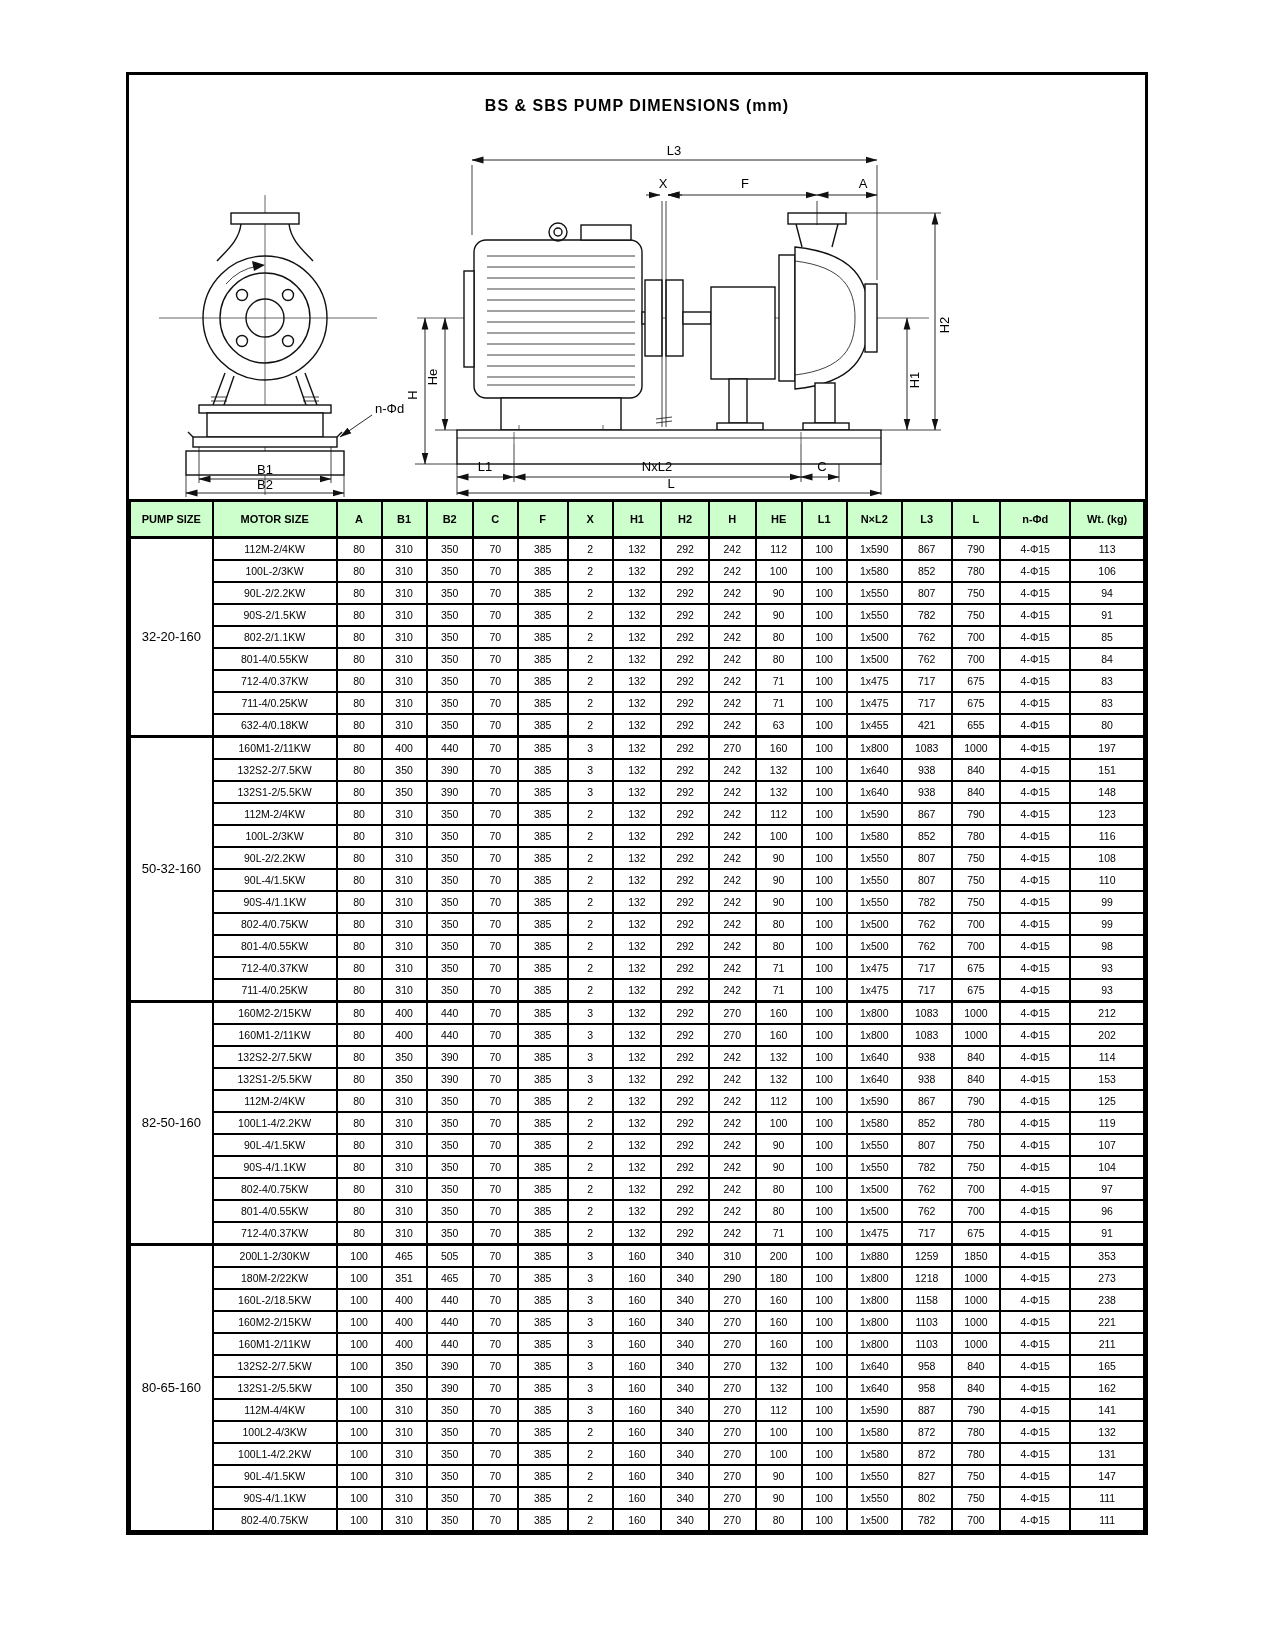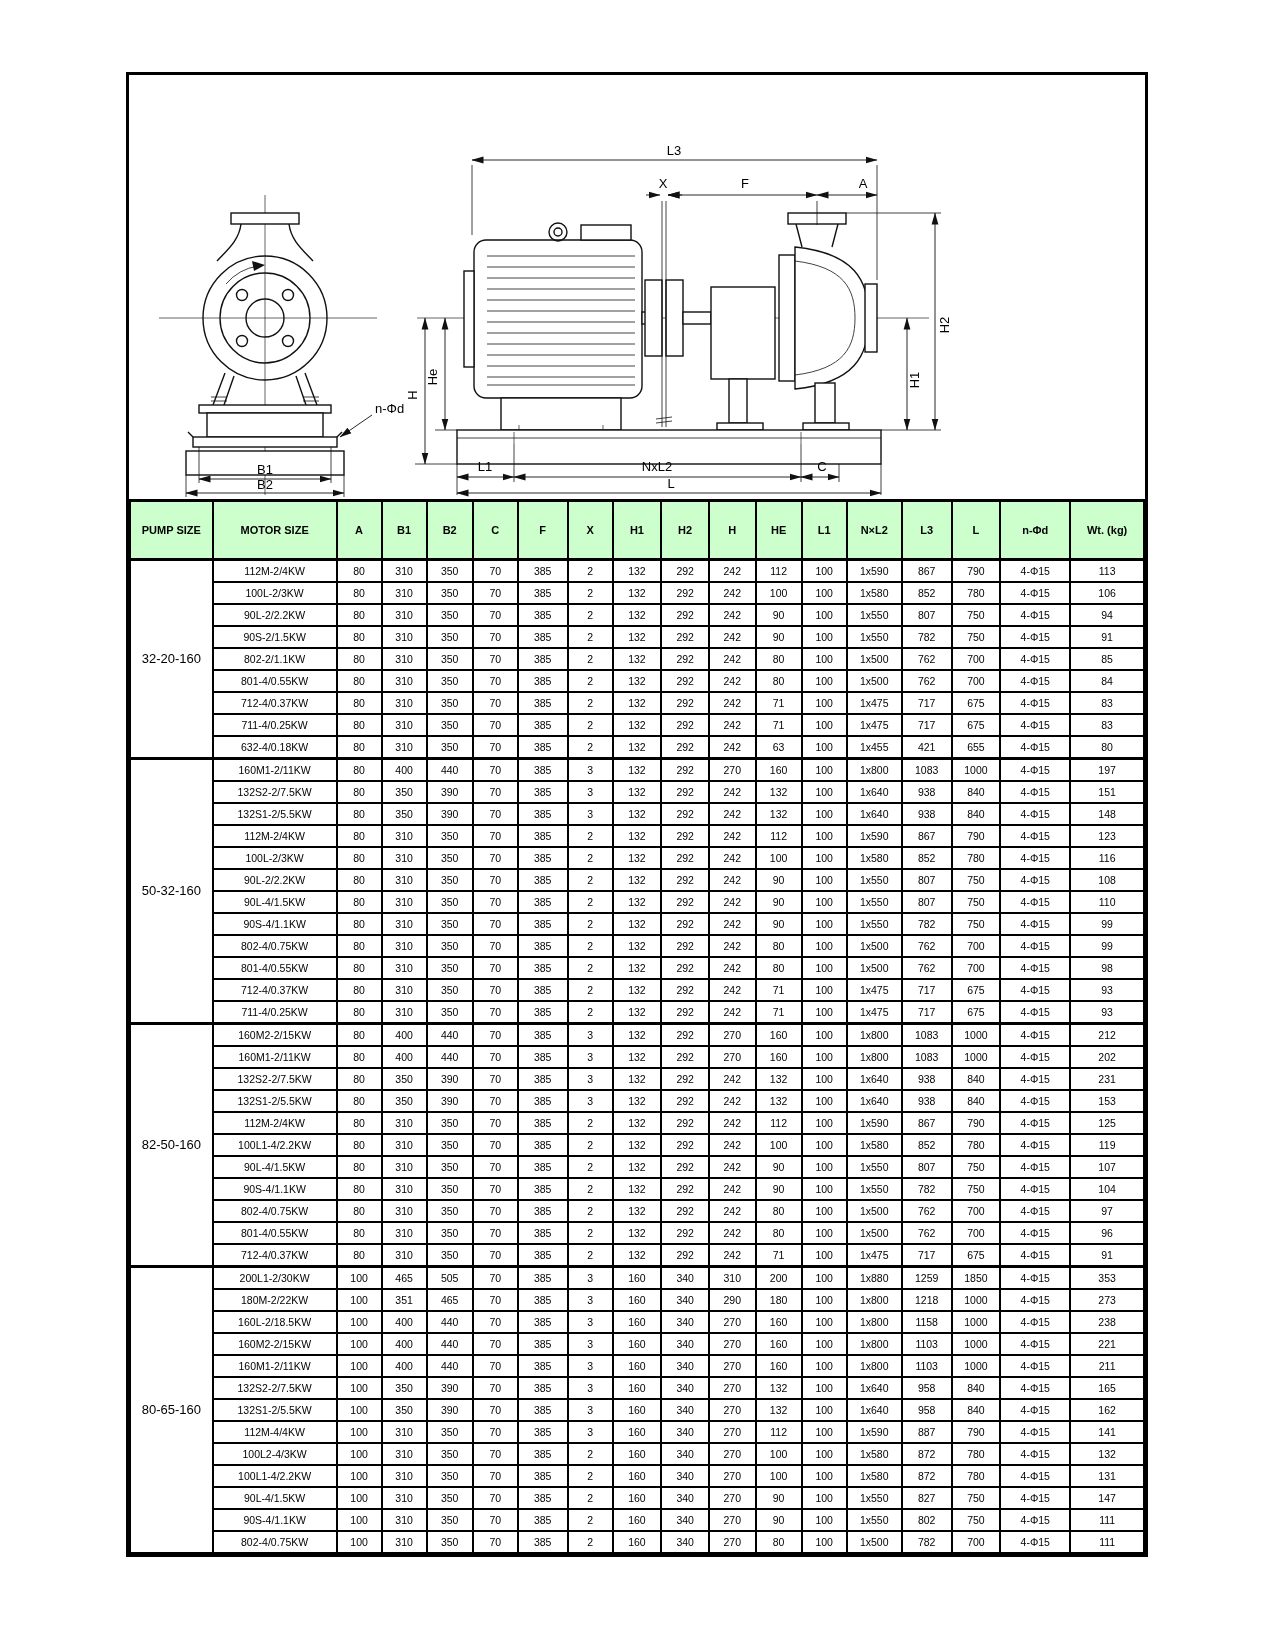--- a/index.html
+++ b/index.html
@@ -11,31 +11,32 @@
   
   .s{stroke:#111;stroke-width:1.4;fill:none;}
   .sf{stroke:#111;stroke-width:1.4;fill:#fff;}
   .thin{stroke:#111;stroke-width:0.8;fill:none;}
   .cl{stroke:#222;stroke-width:0.7;fill:none;}
   .dim{stroke:#111;stroke-width:0.9;fill:none;}
   .ext{stroke:#111;stroke-width:0.8;fill:none;}
   .lbl{font-family:"Liberation Sans",sans-serif;font-size:13px;fill:#000;}
   
   table.dims{width:100%;border-collapse:collapse;table-layout:fixed;border-top:3px solid #000;}
-  table.dims th{background:#ccffcc;border:2px solid #000;border-bottom:3px solid #000;font-size:11px;font-weight:bold;height:34px;padding:11px 1px;text-align:center;}
+  table.dims th{background:#ccffcc;border:2px solid #000;border-bottom:3px solid #000;font-size:11px;font-weight:bold;height:34px;padding:0 1px;text-align:center;}
   table.dims td{border:2px solid #000;font-size:10.5px;height:20px;line-height:20px;padding:0 1px;text-align:center;white-space:nowrap;overflow:hidden;background:#fff;}
   table.dims tr.group-start td{border-top:3px solid #000;}
   table.dims td.pump{font-size:13px;}
 </style>
 </head>
 <body>
 
 <div class="sheet">
 
   <div class="drawing-area">
+    <div class="page-title">BS &amp; SBS PUMP DIMENSIONS (mm)</div>
 
     <svg width="1016" height="424" viewBox="0 0 1016 424">
       <defs>
         <marker id="ar" viewBox="0 0 12 8" refX="11.5" refY="4" markerWidth="12" markerHeight="8" orient="auto-start-reverse" markerUnits="userSpaceOnUse">
           <path d="M12,4 L0,0.6 L0,7.4 Z" fill="#111"></path>
         </marker>
       </defs>
 
       <g>
         <line class="cl" x1="136" y1="120" x2="136" y2="420"></line>
@@ -659,21 +660,21 @@
           <td>3</td>
           <td>132</td>
           <td>292</td>
           <td>242</td>
           <td>132</td>
           <td>100</td>
           <td>1x640</td>
           <td>938</td>
           <td>840</td>
           <td>4-Φ15</td>
-          <td>231</td>
+          <td>114</td>
         </tr>
         <tr>
           <td>132S1-2/5.5KW</td>
           <td>80</td>
           <td>350</td>
           <td>390</td>
           <td>70</td>
           <td>385</td>
           <td>3</td>
           <td>132</td>

